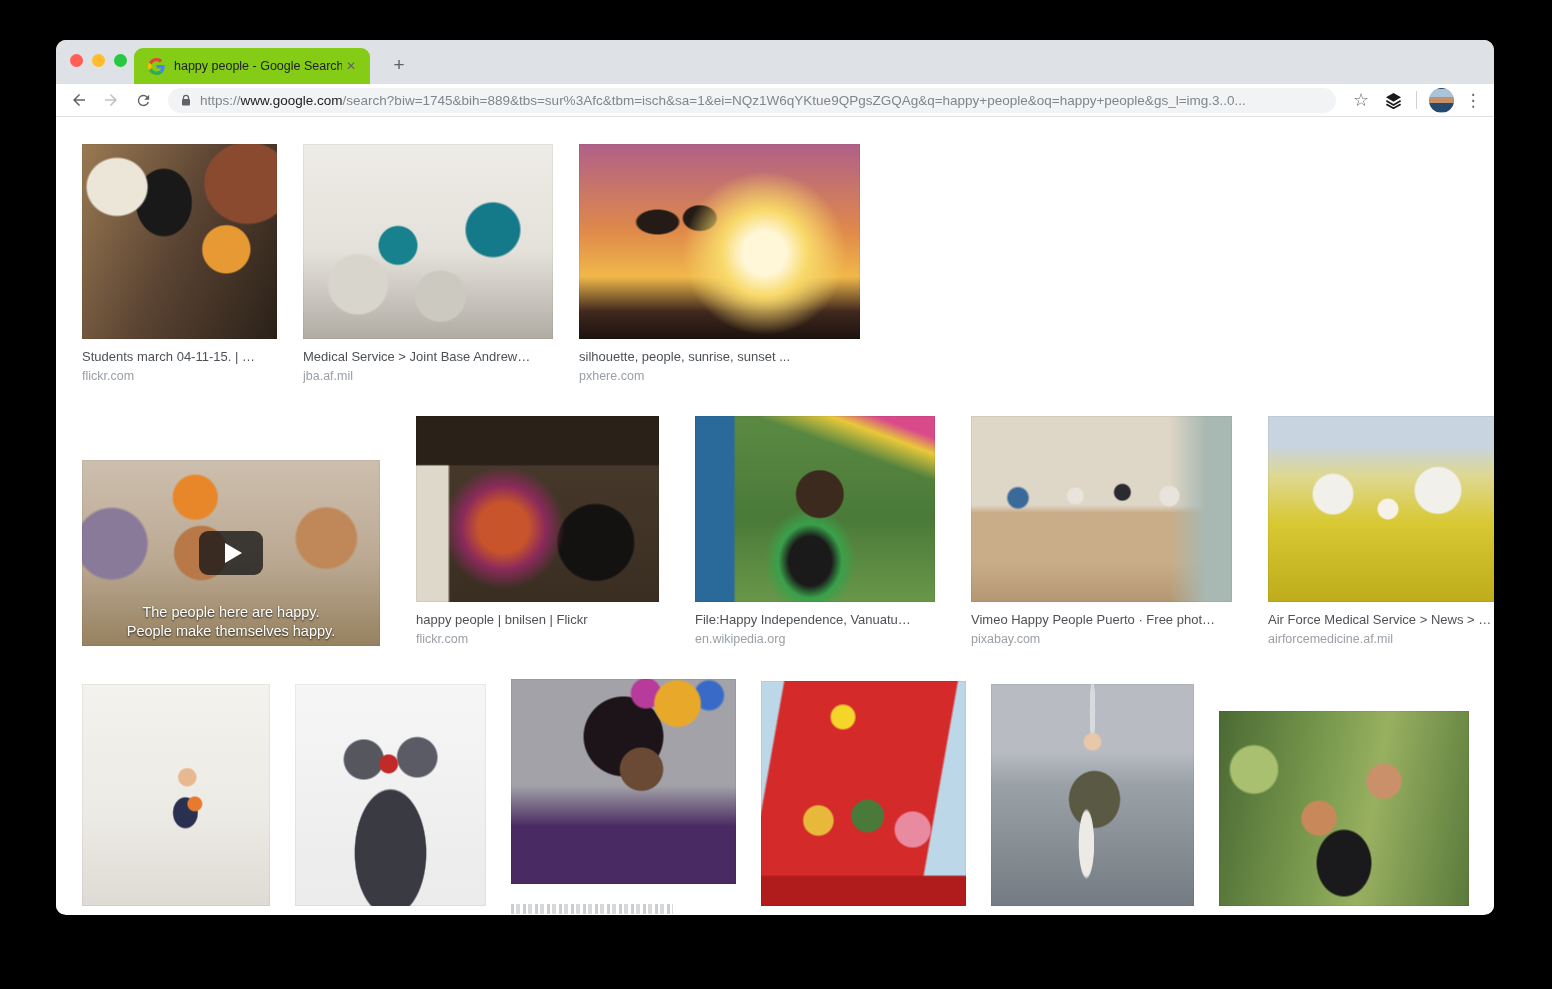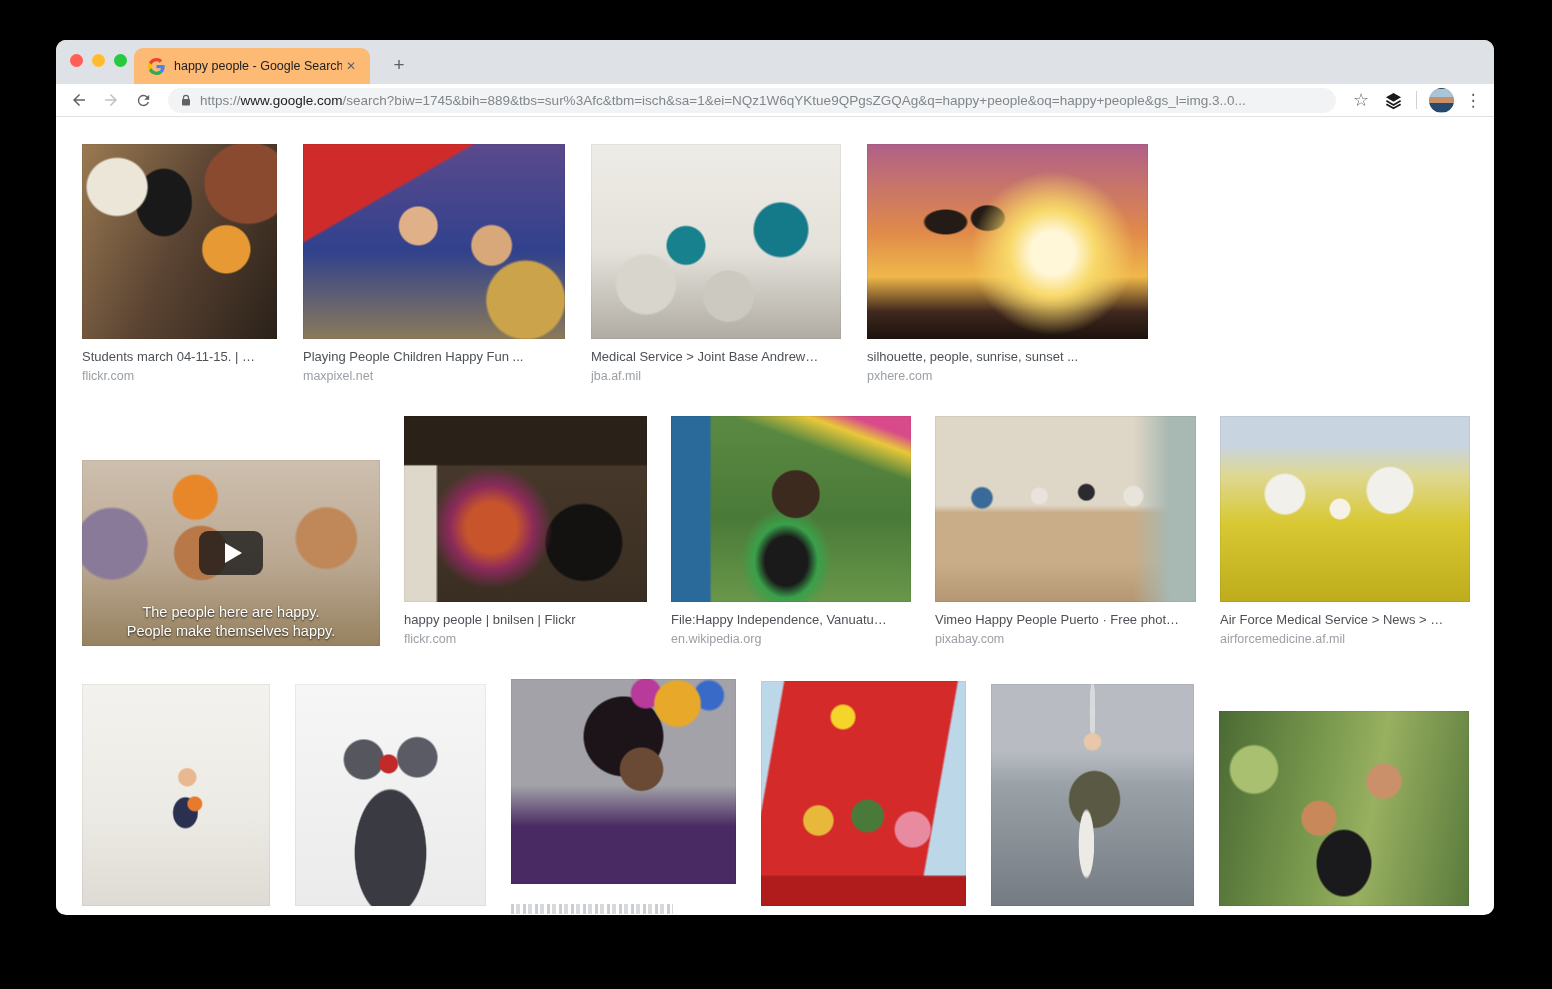--- a/index.html
+++ b/index.html
@@ -13,21 +13,21 @@
 
   
   .tabstrip { position:relative; height:44px; background:#dee1e6; }
   .traffic { position:absolute; top:14px; left:14px; display:flex; gap:9px; }
   .light { width:13px; height:13px; border-radius:50%; }
   .light.red   { background:#ff5f57; }
   .light.yellow{ background:#febc2e; }
   .light.green { background:#28c840; }
 
   .tab { position:absolute; left:78px; top:8px; width:236px; height:36px;
-         background:#fdba74; border-radius:9px 9px 0 0; display:flex; align-items:center;
+         background:#84cc16; border-radius:9px 9px 0 0; display:flex; align-items:center;
          padding:0 10px 0 14px; }
   .tab-favicon { width:17px; height:17px; flex:0 0 auto; }
   .tab-title { flex:1 1 auto; margin-left:9px; font-size:12.5px; color:#202124;
                white-space:nowrap; overflow:hidden; }
   .tab-close { flex:0 0 auto; font-size:12px; color:#5f6368; padding:2px 4px;
                border-radius:4px; cursor:default; }
   .newtab { position:absolute; left:330px; top:12px; width:26px; height:26px;
             display:flex; align-items:center; justify-content:center;
             font-size:19px; color:#5f6368; }
 
@@ -251,31 +251,20 @@
     <div class="thumb art-protest" aria-label="protest crowd with signs and orange beanie" style="width: 195px; height: 195px;">
       
       
     </div>
     <div class="caption">
       <div class="tile-title">Students march 04-11-15. | …</div>
       <div class="tile-domain">flickr.com</div>
 
     </div>
   </div>
-          <div class="tile" style="width: 262px;">
-    <div class="thumb art-children" aria-label="smiling children in colorful clothes" style="width: 262px; height: 195px;">
-      
-      
-    </div>
-    <div class="caption">
-      <div class="tile-title">Playing People Children Happy Fun ...</div>
-      <div class="tile-domain">maxpixel.net</div>
-
-    </div>
-  </div>
           <div class="tile" style="width: 250px;">
     <div class="thumb art-medical" aria-label="cheering group in teal shirts with leis" style="width: 250px; height: 195px;">
       
       
     </div>
     <div class="caption">
       <div class="tile-title">Medical Service &gt; Joint Base Andrew…</div>
       <div class="tile-domain">jba.af.mil</div>
 
     </div>
@@ -285,21 +274,21 @@
       
       
     </div>
     <div class="caption">
       <div class="tile-title">silhouette, people, sunrise, sunset ...</div>
       <div class="tile-domain">pxhere.com</div>
 
     </div>
   </div>
         </div>
-        <div class="grid-row" style="gap: 24px;">
+        <div class="grid-row" style="gap: 36px;">
           <div class="tile" style="width: 298px;">
     <div class="thumb art-carnival" aria-label="carnival crowd video still with subtitles" style="width: 298px; height: 186px;">
       <div class="play-overlay" style="display: flex;">
                 <div class="play-tri"></div>
               </div>
       <div class="video-caption">The people here are happy.
 People make themselves happy.</div>
     </div>
   </div>
           <div class="tile" style="width: 243px;">

